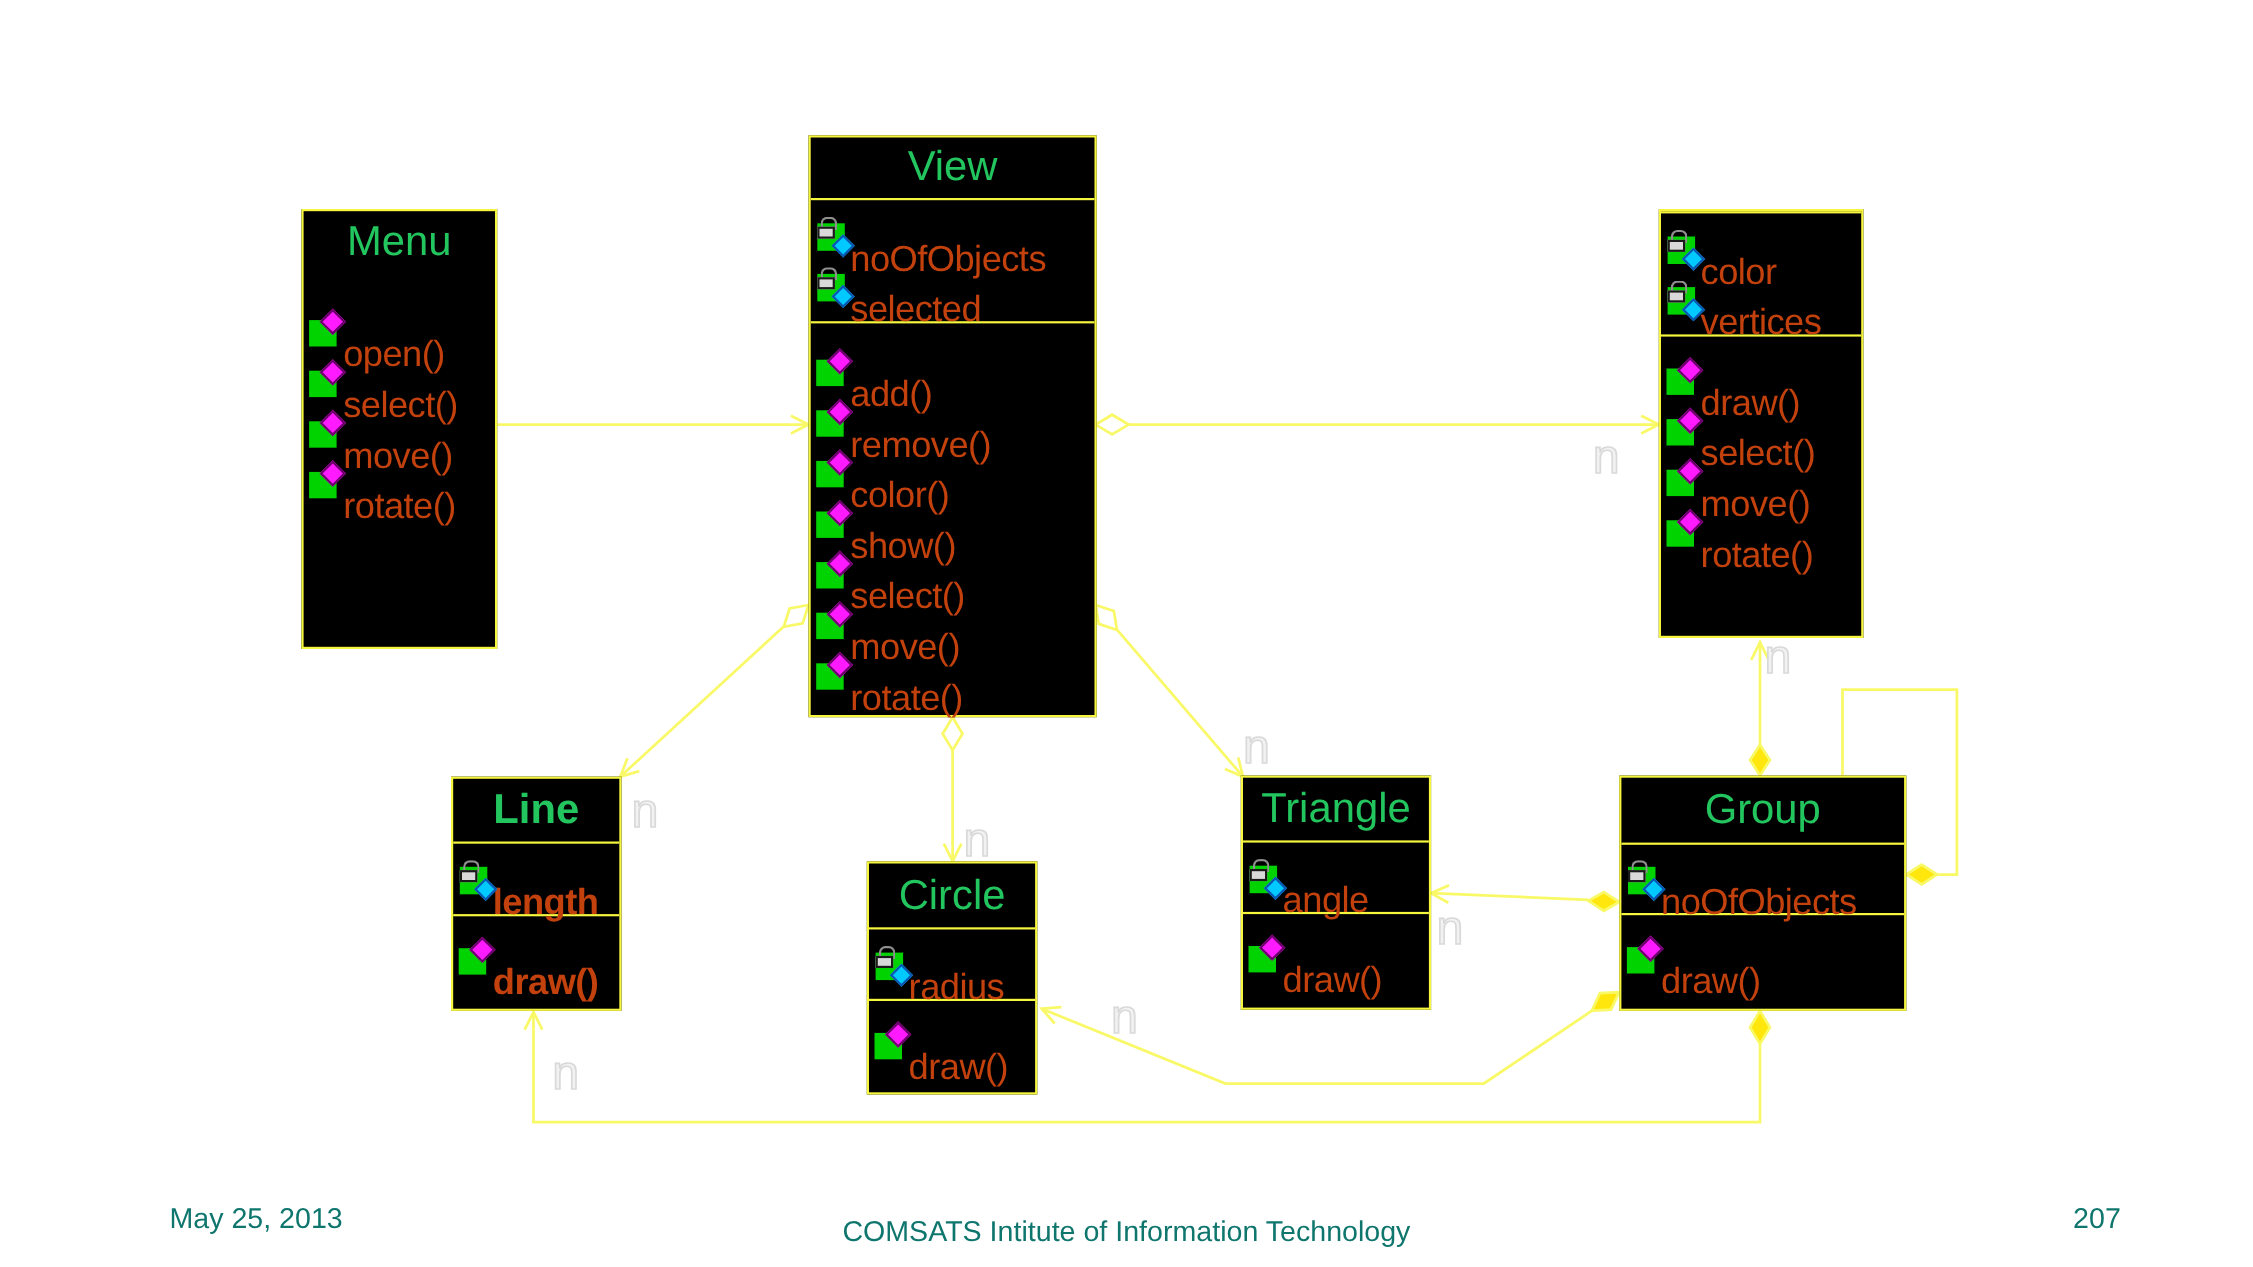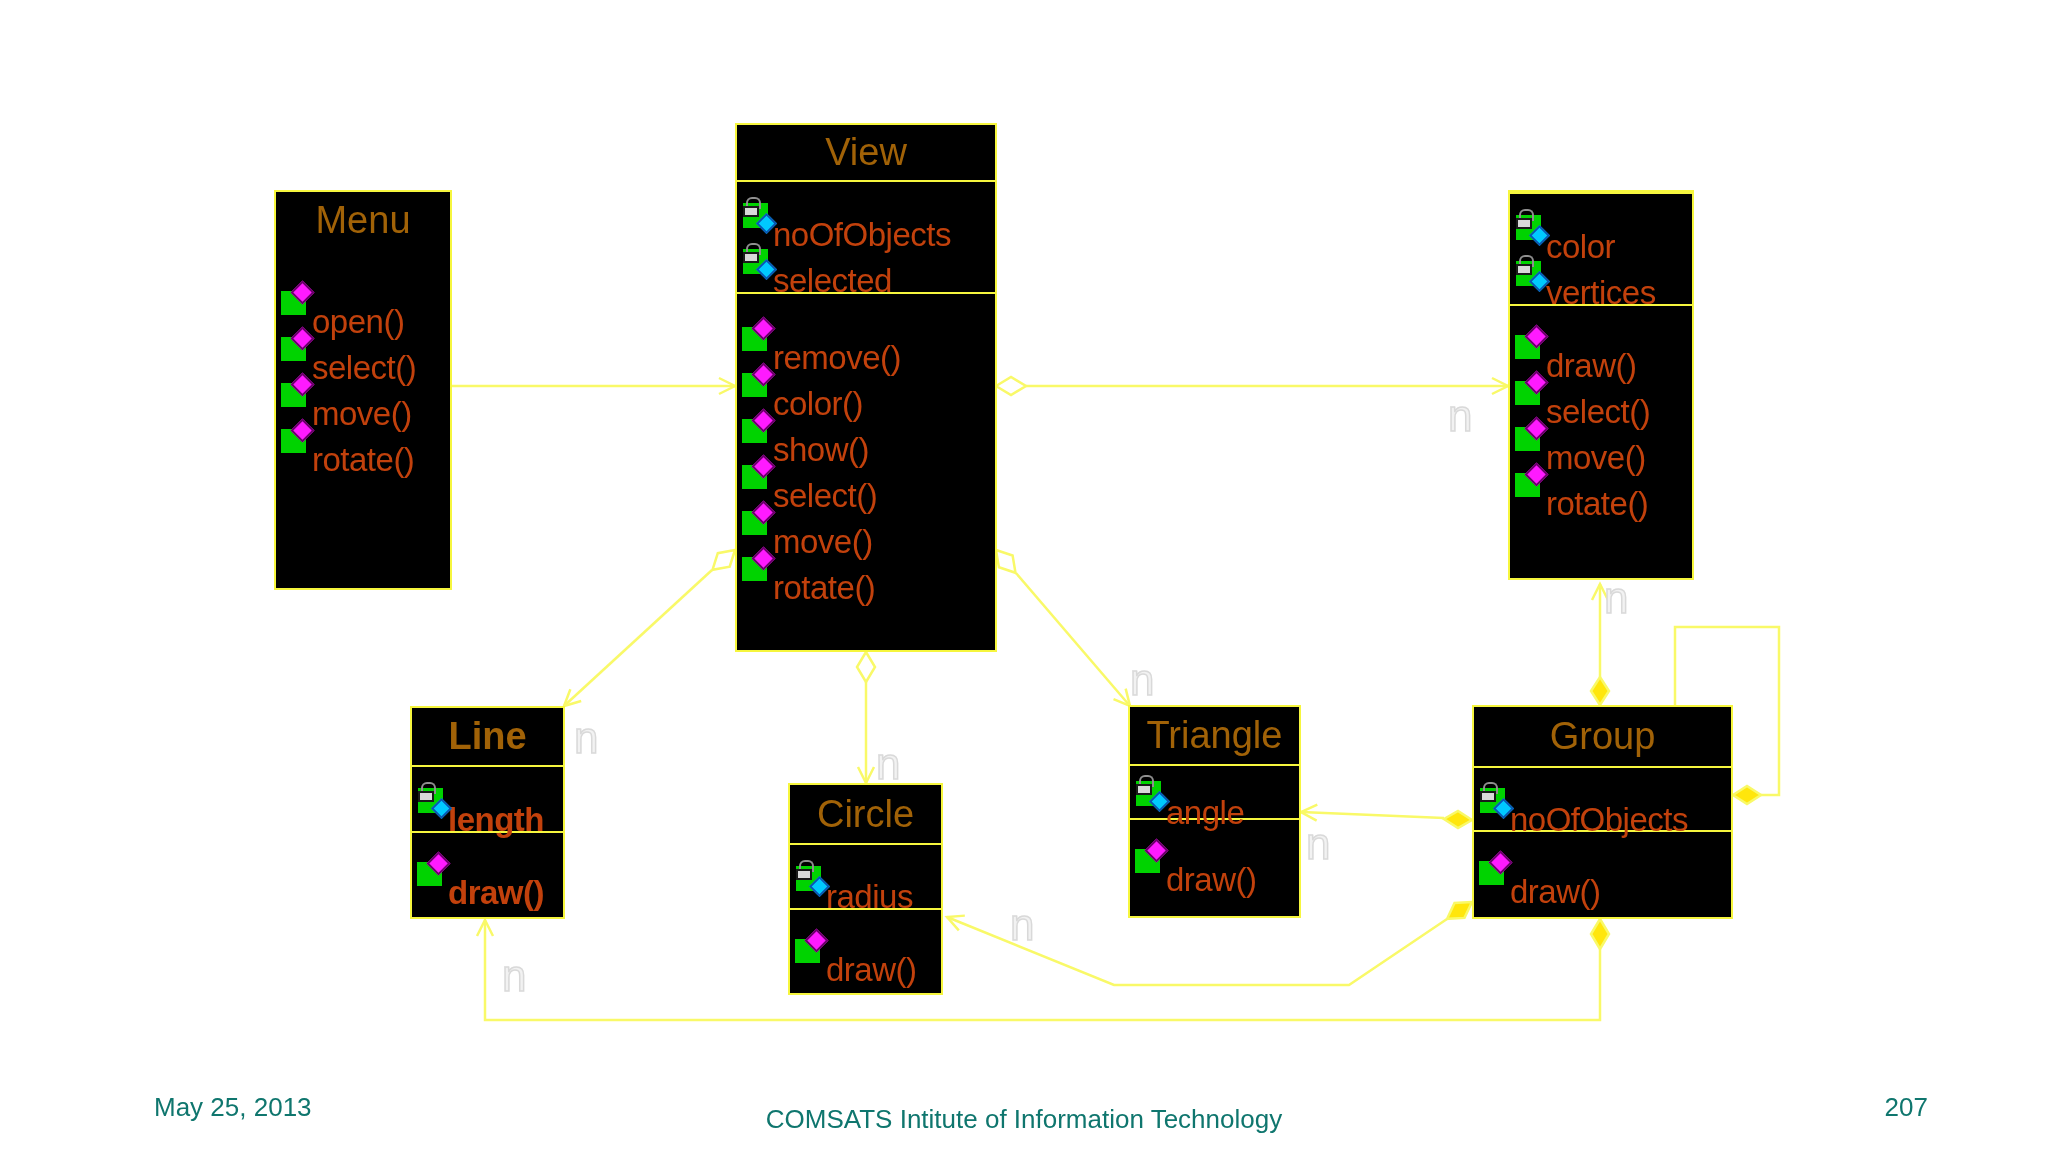--- a/index.html
+++ b/index.html
@@ -4,21 +4,21 @@
 <style>
   html,body{margin:0;padding:0;background:#ffffff;}
   #slide{position:relative;width:2048px;height:1152px;background:#ffffff;overflow:hidden;
          font-family:"Liberation Sans", sans-serif;}
   #connectors{position:absolute;left:0;top:0;width:2048px;height:1152px;}
 
   
   .ubox{position:absolute;box-sizing:border-box;background:#000000;border:2px solid #f6f63e;
         display:flex;flex-direction:column;}
   .utitle{box-sizing:border-box;display:flex;align-items:center;justify-content:center;
-          color:#a16207;font-size:38px;}
+          color:#22c55e;font-size:38px;}
   .uattrs{box-sizing:border-box;border-top:2px solid #f6f63e;border-bottom:2px solid #f6f63e;
           display:flex;flex-direction:column;justify-content:center;}
   .umeth{box-sizing:border-box;flex:1;}
   .crow{display:flex;align-items:center;height:46px;padding-left:5px;}
   .mtxt{color:#c2410c;font-size:33px;letter-spacing:-0.5px;white-space:nowrap;line-height:1;margin-top:40px;}
 
   
   .aicon{position:relative;width:31px;height:34px;flex:0 0 31px;}
   .aicon .g{position:absolute;left:1px;top:6px;width:25px;height:25px;background:#00d300;}
   .aicon .sh{position:absolute;left:4px;top:0;width:11px;height:10px;border:2.5px solid #8f8f8f;
@@ -38,21 +38,21 @@
   #box-menu .utitle{height:56px;}   #box-menu .uattrs{height:120px;}  #box-menu .umeth{padding-top:30px;}
   #box-view    {left:735px; top:123px; width:262px; height:529px;}
   #box-view .utitle{height:55px;}   #box-view .uattrs{height:114px;}  #box-view .umeth{padding-top:20px;}
   #box-shape   {left:1508px;top:190px; width:186px; height:390px;}
   #box-shape .utitle{height:56px;}  #box-shape .uattrs{height:114px;} #box-shape .umeth{padding-top:16px;}
   #box-line    {left:410px; top:706px; width:155px; height:213px;font-weight:bold;}
   #box-line .utitle{height:57px;}   #box-line .uattrs{height:68px;}   #box-line .umeth{padding-top:16px;}
   #box-circle  {left:788px; top:783px; width:155px; height:212px;}
   #box-circle .utitle{height:58px;} #box-circle .uattrs{height:67px;} #box-circle .umeth{padding-top:16px;}
   #box-triangle{left:1128px;top:705px; width:173px; height:213px;}
-  #box-triangle .utitle{height:57px;} #box-triangle .uattrs{height:56px;} #box-triangle .umeth{padding-top:16px;}
+  #box-triangle .utitle{height:57px;} #box-triangle .uattrs{height:67px;} #box-triangle .umeth{padding-top:16px;}
   #box-group   {left:1472px;top:705px; width:261px; height:214px;}
   #box-group .utitle{height:59px;}  #box-group .uattrs{height:66px;}  #box-group .umeth{padding-top:16px;}
 
   
   .mult{position:absolute;font-size:44px;line-height:1;color:#f2f2f2;
         -webkit-text-stroke:1.5px #d9d9d9;}
   
   .footer{position:absolute;top:1092px;font-size:26px;color:#0f766e;white-space:nowrap;}
   #f-date{left:154px;}
   #f-center{left:0;width:2048px;text-align:center;margin-top:12px;}
@@ -154,20 +154,27 @@
         <span class="aicon">
             <span class="g"></span>
             <span class="sh"></span>
             <span class="bd"></span>
             <span class="cd"></span>
           </span>
         <span class="mtxt">selected</span>
       </div>
     </div>
     <div class="umeth">
+      <div class="crow">
+        <span class="micon">
+            <span class="g"></span>
+            <span class="md"></span>
+          </span>
+        <span class="mtxt">add()</span>
+      </div>
       <div class="crow">
         <span class="micon">
             <span class="g"></span>
             <span class="md"></span>
           </span>
         <span class="mtxt">remove()</span>
       </div>
       <div class="crow">
         <span class="micon">
             <span class="g"></span>

